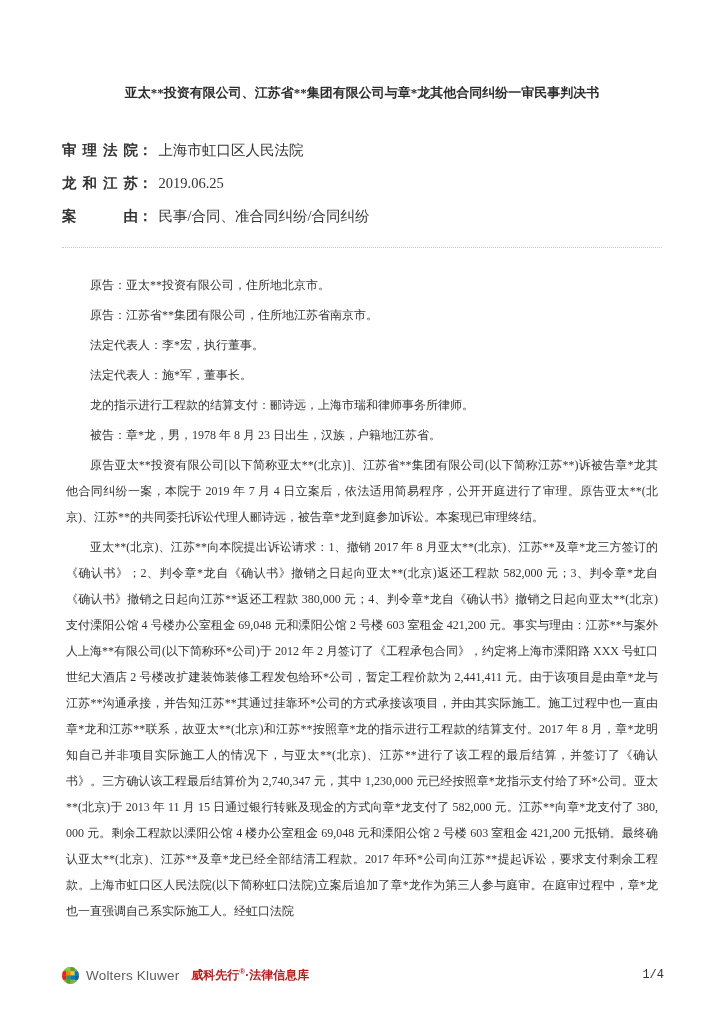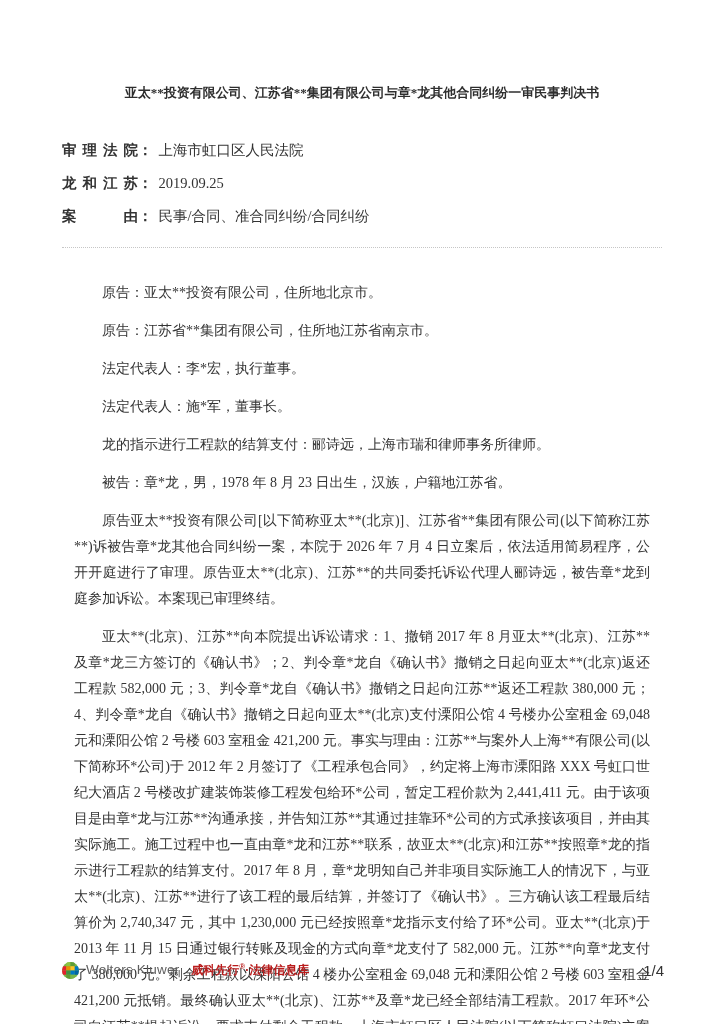--- a/index.html
+++ b/index.html
@@ -41,84 +41,84 @@
   .meta-colon { font-weight: bold; }
   .meta-value { margin-left: 6px; }
   .divider {
     border: none;
     border-top: 1px dotted #c6c6c6;
     height: 0;
     margin: 0 0 8px 0;
   }
   .body-text { padding-top: 12px; }
   .body-text p {
-    margin: 12px;
-    font-size: 14px;
+    margin: 4px;
+    font-size: 12px;
     line-height: 26px;
     text-align: justify;
     text-indent: 2em;
     word-break: break-all;
   }
   .footer {
     position: absolute;
     left: 62px; right: 60px; top: 962px;
     height: 26px;
     display: flex;
-    align-items: flex-start;
+    align-items: center;
     font-family: "Liberation Sans", "DejaVu Sans", sans-serif;
   }
   .wk-logo { width: 17px; height: 17px; margin-right: 7px; flex: 0 0 auto; }
   .wk-wordmark {
     font-size: 13.5px;
     color: #5e5e5e;
     letter-spacing: 0.2px;
     margin-right: 12px;
   }
   .wk-product {
     font-size: 12px;
     font-weight: 700;
     color: #b91c1c;
   }
   .wk-reg { font-size: 8px; vertical-align: super; }
   .page-number {
     margin-left: auto;
-    font-size: 15px;
+    font-size: 12px;
     color: #333333;
-    font-family: Liberation Sans, sans-serif;
+    font-family: Liberation Mono, monospace;
   }
 </style>
 </head>
 <body>
 
 <div class="page">
 
   <h1 class="doc-title">亚太**投资有限公司、江苏省**集团有限公司与章*龙其他合同纠纷一审民事判决书</h1>
 
   <div class="meta">
     <div class="meta-row">
       <span class="meta-label">审理法院</span><span class="meta-colon">：</span><span class="meta-value">上海市虹口区人民法院</span>
     </div>
     <div class="meta-row">
-      <span class="meta-label">龙和江苏</span><span class="meta-colon">：</span><span class="meta-value">2019.09.25</span>
+      <span class="meta-label">龙和江苏</span><span class="meta-colon">：</span><span class="meta-value">2019.06.25</span>
     </div>
     <div class="meta-row">
       <span class="meta-label">案由</span><span class="meta-colon">：</span><span class="meta-value">民事/合同、准合同纠纷/合同纠纷</span>
     </div>
   </div>
 
   <hr class="divider">
 
   <div class="body-text">
     <p>原告：亚太**投资有限公司，住所地北京市。</p>
     <p>原告：江苏省**集团有限公司，住所地江苏省南京市。</p>
     <p>法定代表人：李*宏，执行董事。</p>
     <p>法定代表人：施*军，董事长。</p>
     <p>龙的指示进行工程款的结算支付：郦诗远，上海市瑞和律师事务所律师。</p>
     <p>被告：章*龙，男，1978 年 8 月 23 日出生，汉族，户籍地江苏省。</p>
-    <p>原告亚太**投资有限公司[以下简称亚太**(北京)]、江苏省**集团有限公司(以下简称江苏**)诉被告章*龙其他合同纠纷一案，本院于 2026 年 7 月 4 日立案后，依法适用简易程序，公开开庭进行了审理。原告亚太**(北京)、江苏**的共同委托诉讼代理人郦诗远，被告章*龙到庭参加诉讼。本案现已审理终结。</p>
+    <p>原告亚太**投资有限公司[以下简称亚太**(北京)]、江苏省**集团有限公司(以下简称江苏**)诉被告章*龙其他合同纠纷一案，本院于 2019 年 7 月 4 日立案后，依法适用简易程序，公开开庭进行了审理。原告亚太**(北京)、江苏**的共同委托诉讼代理人郦诗远，被告章*龙到庭参加诉讼。本案现已审理终结。</p>
     <p><span>亚太**(北京)、江苏**向本院提出诉讼请求：1、撤销 2017 年 8 月亚太**(北京)、江苏**及章*龙三方签订的《确认书》；2、判令章*龙自《确认书》撤销之日起向亚太**(北京)返还工程款 582,000 元；3、判令章*龙自《确认书》撤销之日起向江苏**返还工程款 380,000 元；4、判令章*龙自《确认书》撤销之日起向亚太**(北京)支付溧阳公馆 4 号楼办公室租金 69,048 元和溧阳公馆 2 号楼 603 室租金 421,200 元。事实与理由：江苏**与案外人上海**有限公司(以下简称环*公司)于 2012 年 2 月签订了《工程承包合同》，约定将上海市溧阳路 XXX 号虹口世纪大酒店 2 号楼改扩建装饰装修工程发包给环*公司，暂定工程价款为 2,441,411 元。由于该项目是由章*龙与江苏**沟通承接，并告知江苏**其通过挂靠环*公司的方式承接该项目，并由其实际施工。施工过程中也一直由章*龙和江苏**联系，故亚太**(北京)和江苏**按照章*龙的指示进行工程款的结算支付。2017 年 8 月，章*龙明知自己并非项目实际施工人的情况下，与亚太**(北京)、江苏**进行了该工程的最后结算，并签订了《确认书》。三方确认该工程最后结算价为 2,740,347 元，其中 1,230,000 元已经按照章*龙指示支付给了环*公司。亚太**(北京)于 2013 年 11 月 15 日通过银行转账及现金的方式向章*龙支付了 582,000 元。江苏**向章*龙支付了 380,000 元。剩余工程款以溧阳公馆 4 楼办公室租金 69,048 元和溧阳公馆 2 号楼 603 室租金 421,200 元抵销。最终确认亚太**(北京)、江苏**及章*龙已经全部结清工程款。2017 年环*公司向江苏**提起诉讼，要求支付剩余工程款。上海市虹口区人民法院(以下简称虹口法院)立案后追加了章*龙作为第三人参与庭审。在庭审过程中，章*龙也一直强调自己系实际施工人。经虹口法院</span></p>
   </div>
 
 </div>
 
 <div class="footer">
   <svg class="wk-logo" viewBox="0 0 16 16" xmlns="http://www.w3.org/2000/svg">
     <defs>
         <clipPath id="wkclip">
           <circle cx="8" cy="8" r="8"></circle>

